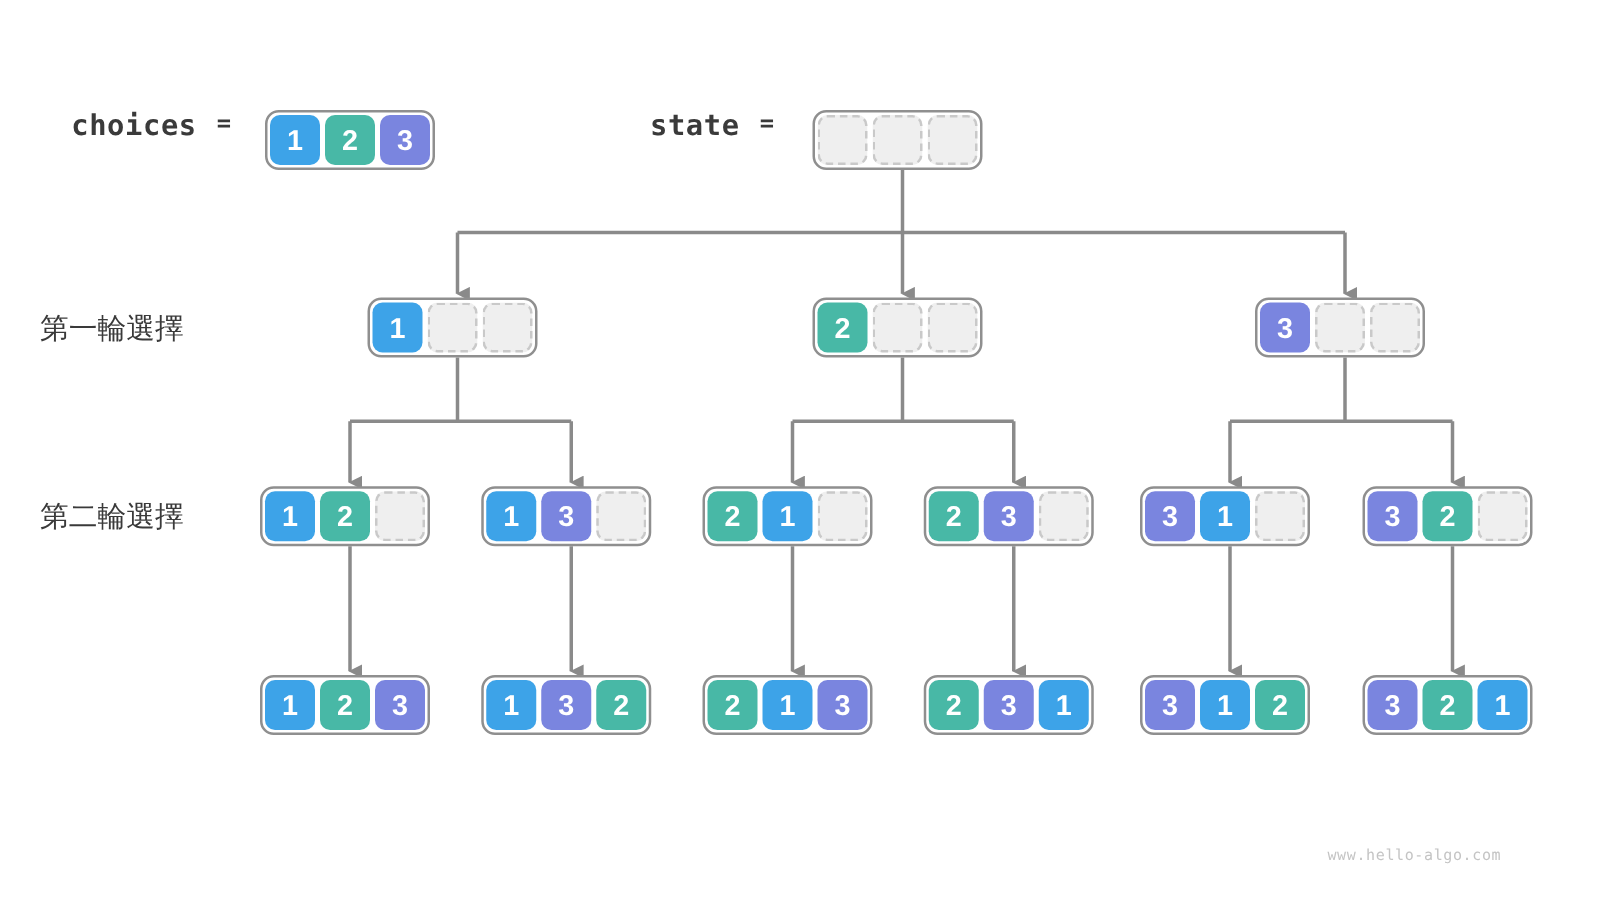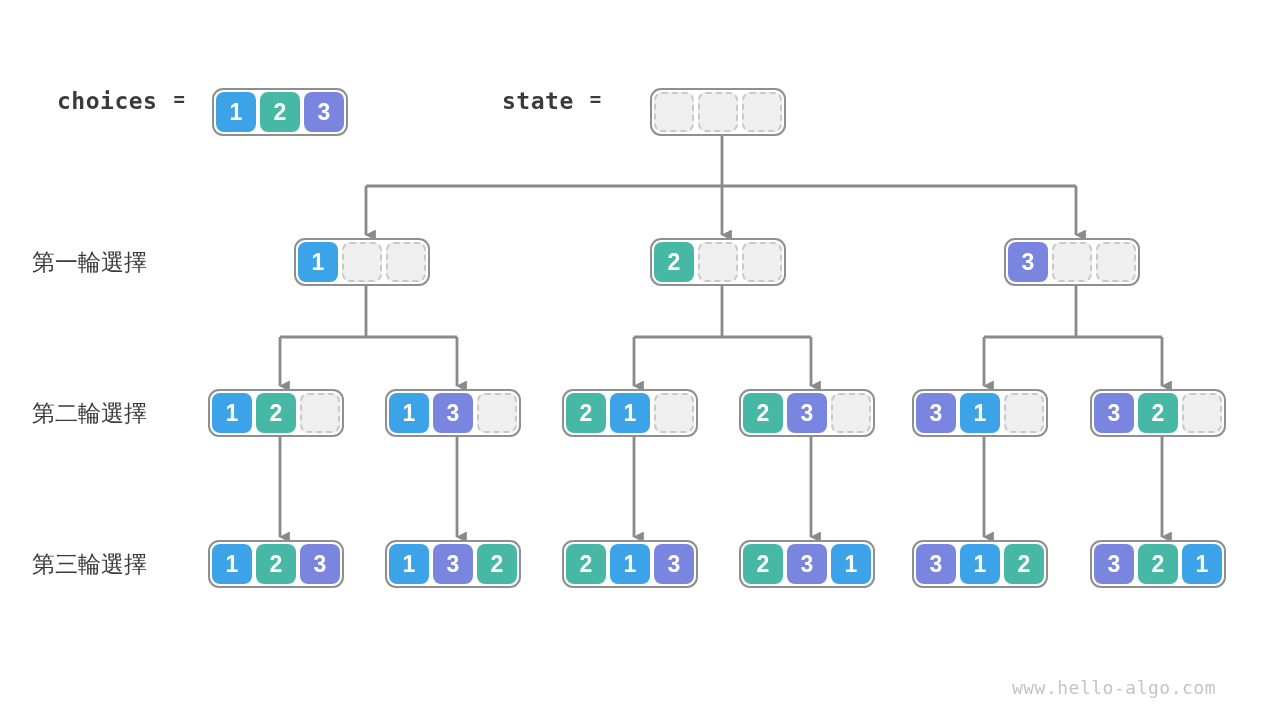--- a/index.html
+++ b/index.html
@@ -68,23 +68,23 @@
     font-size:23px;
     font-weight:500;
     color:var(--text);
   }
   .row-label.rl1{top:238px;}
   .row-label.rl2{top:389px;}
   .row-label.rl3{top:540px;}
 
   .watermark{
     position:absolute;
-    right:64px;top:677px;
+    right:79px;top:677px;
     font-family:"DejaVu Sans Mono","Liberation Mono",monospace;
-    font-size:18px;
+    font-size:12px;
     color:var(--wm);
     letter-spacing:0.5px;
   }
 </style>
 </head>
 <body style="--c1: #3da3e8; --c2: #48b8a6; --c3: #7a85df; --empty-fill: #efefef; --empty-border: #c9c9c9; --box-border: #8f8f8f; --text: #3a3a3a; --wm: #c4c4c4;">
 
 <div class="canvas">
 
   <svg class="connectors" viewBox="0 0 1280 720" xmlns="http://www.w3.org/2000/svg">
@@ -117,28 +117,27 @@
         <path d="M984,437 V537" stroke="#8a8a8a" stroke-width="2.8" marker-end="url(#arrow)"></path>
         <path d="M1162,437 V537" stroke="#8a8a8a" stroke-width="2.8" marker-end="url(#arrow)"></path>
       </g>
   </svg>
 
   <div class="eq-label" style="left:57px">
     <span>choices</span>
     <span class="eq">=</span>
   </div>
 
-  <div class="eq-label" style="left:502px">
+  <div class="eq-label" style="left:520px">
     <span>state</span>
     <span class="eq">=</span>
   </div>
 
   <div class="row-label rl2">第二輪選擇</div>
   <div class="row-label rl1">第一輪選擇</div>
-  <div class="row-label rl3">第三輪選擇</div>
 
   <div id="nodes-layer">
       <div class="array-box" style="left: 212px; top: 88px;">
         <div class="cell v1">1</div>
         <div class="cell v2">2</div>
         <div class="cell v3">3</div>
       </div>
       <div class="array-box" style="left: 650px; top: 88px;">
         <div class="cell empty"></div>
         <div class="cell empty"></div>

